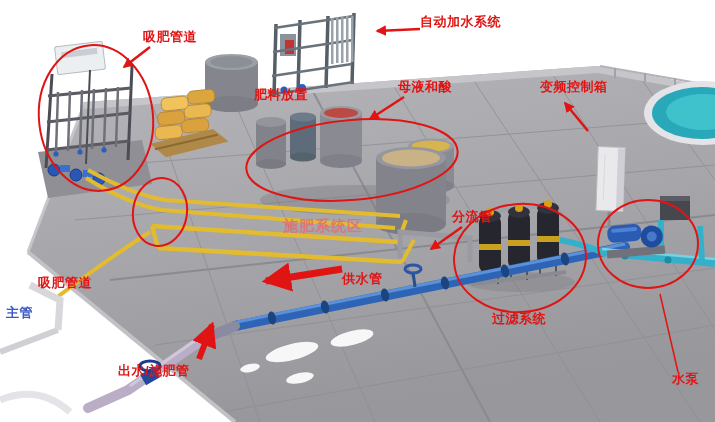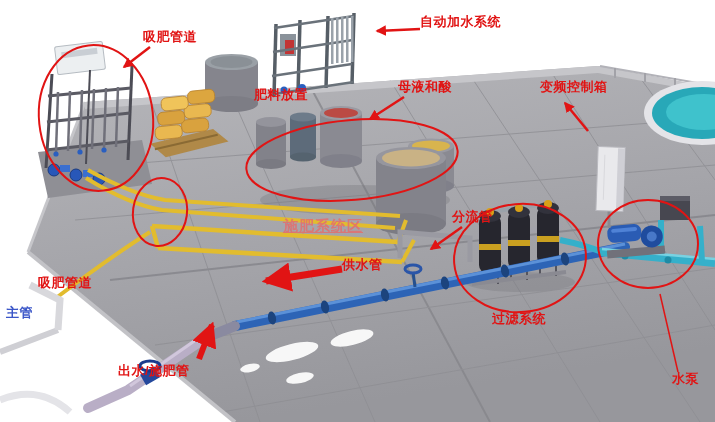--- a/index.html
+++ b/index.html
@@ -2,21 +2,21 @@
 <html><head>
 <meta charset="utf-8">
 <style>
   html,body{margin:0;padding:0;background:#ffffff;}
   #stage{position:relative;width:715px;height:422px;overflow:hidden;background:#ffffff;
          font-family:"Liberation Sans","DejaVu Sans",sans-serif;}
   #scene{position:absolute;left:0;top:0;}
   .lbl{position:absolute;font-weight:bold;color:#e11414;font-size:13px;line-height:1.1;
        white-space:nowrap;letter-spacing:0.5px;}
   .lbl-blue{color:#3a56c8;margin-top:12px;}
-  .lbl-pink{color:#e36f6f;font-size:15px;opacity:.85;letter-spacing:1px;text-decoration:underline;}
+  .lbl-pink{color:#e36f6f;font-size:15px;opacity:.85;letter-spacing:1px;}
 </style>
 </head>
 <body>
 
 <div id="stage">
 
 <svg id="scene" width="715" height="422" viewBox="0 0 715 422" xmlns="http://www.w3.org/2000/svg">
   <defs>
     <linearGradient id="floorG" x1="0" y1="0" x2="0.3" y2="1">
       <stop offset="0" stop-color="#b6b6ba"></stop>
@@ -280,20 +280,20 @@
   </g>
 </svg>
 
 <div class="lbl" style="left:143px;top:30px;">吸肥管道</div>
 <div class="lbl" style="left:420px;top:15px;">自动加水系统</div>
 <div class="lbl" style="left:232px;top:88px;margin-left:22px;">肥料放置</div>
 <div class="lbl" style="left:398px;top:80px;">母液和酸</div>
 <div class="lbl" style="left:540px;top:74px;margin-top:6px;">变频控制箱</div>
 <div class="lbl lbl-pink" style="left:283px;top:218px;">施肥系统区</div>
 <div class="lbl" style="left:452px;top:210px;">分流管</div>
-<div class="lbl" style="left:342px;top:258px;">供水管</div>
+<div class="lbl" style="left:342px;top:272px;">供水管</div>
 <div class="lbl" style="left:38px;top:276px;">吸肥管道</div>
 <div class="lbl lbl-blue" style="left:6px;top:294px;">主管</div>
 <div class="lbl" style="left:118px;top:364px;">出水/施肥管</div>
 <div class="lbl" style="left:492px;top:312px;">过滤系统</div>
 <div class="lbl" style="left:672px;top:372px;">水泵</div>
 
 </div>
 
 </body></html>

